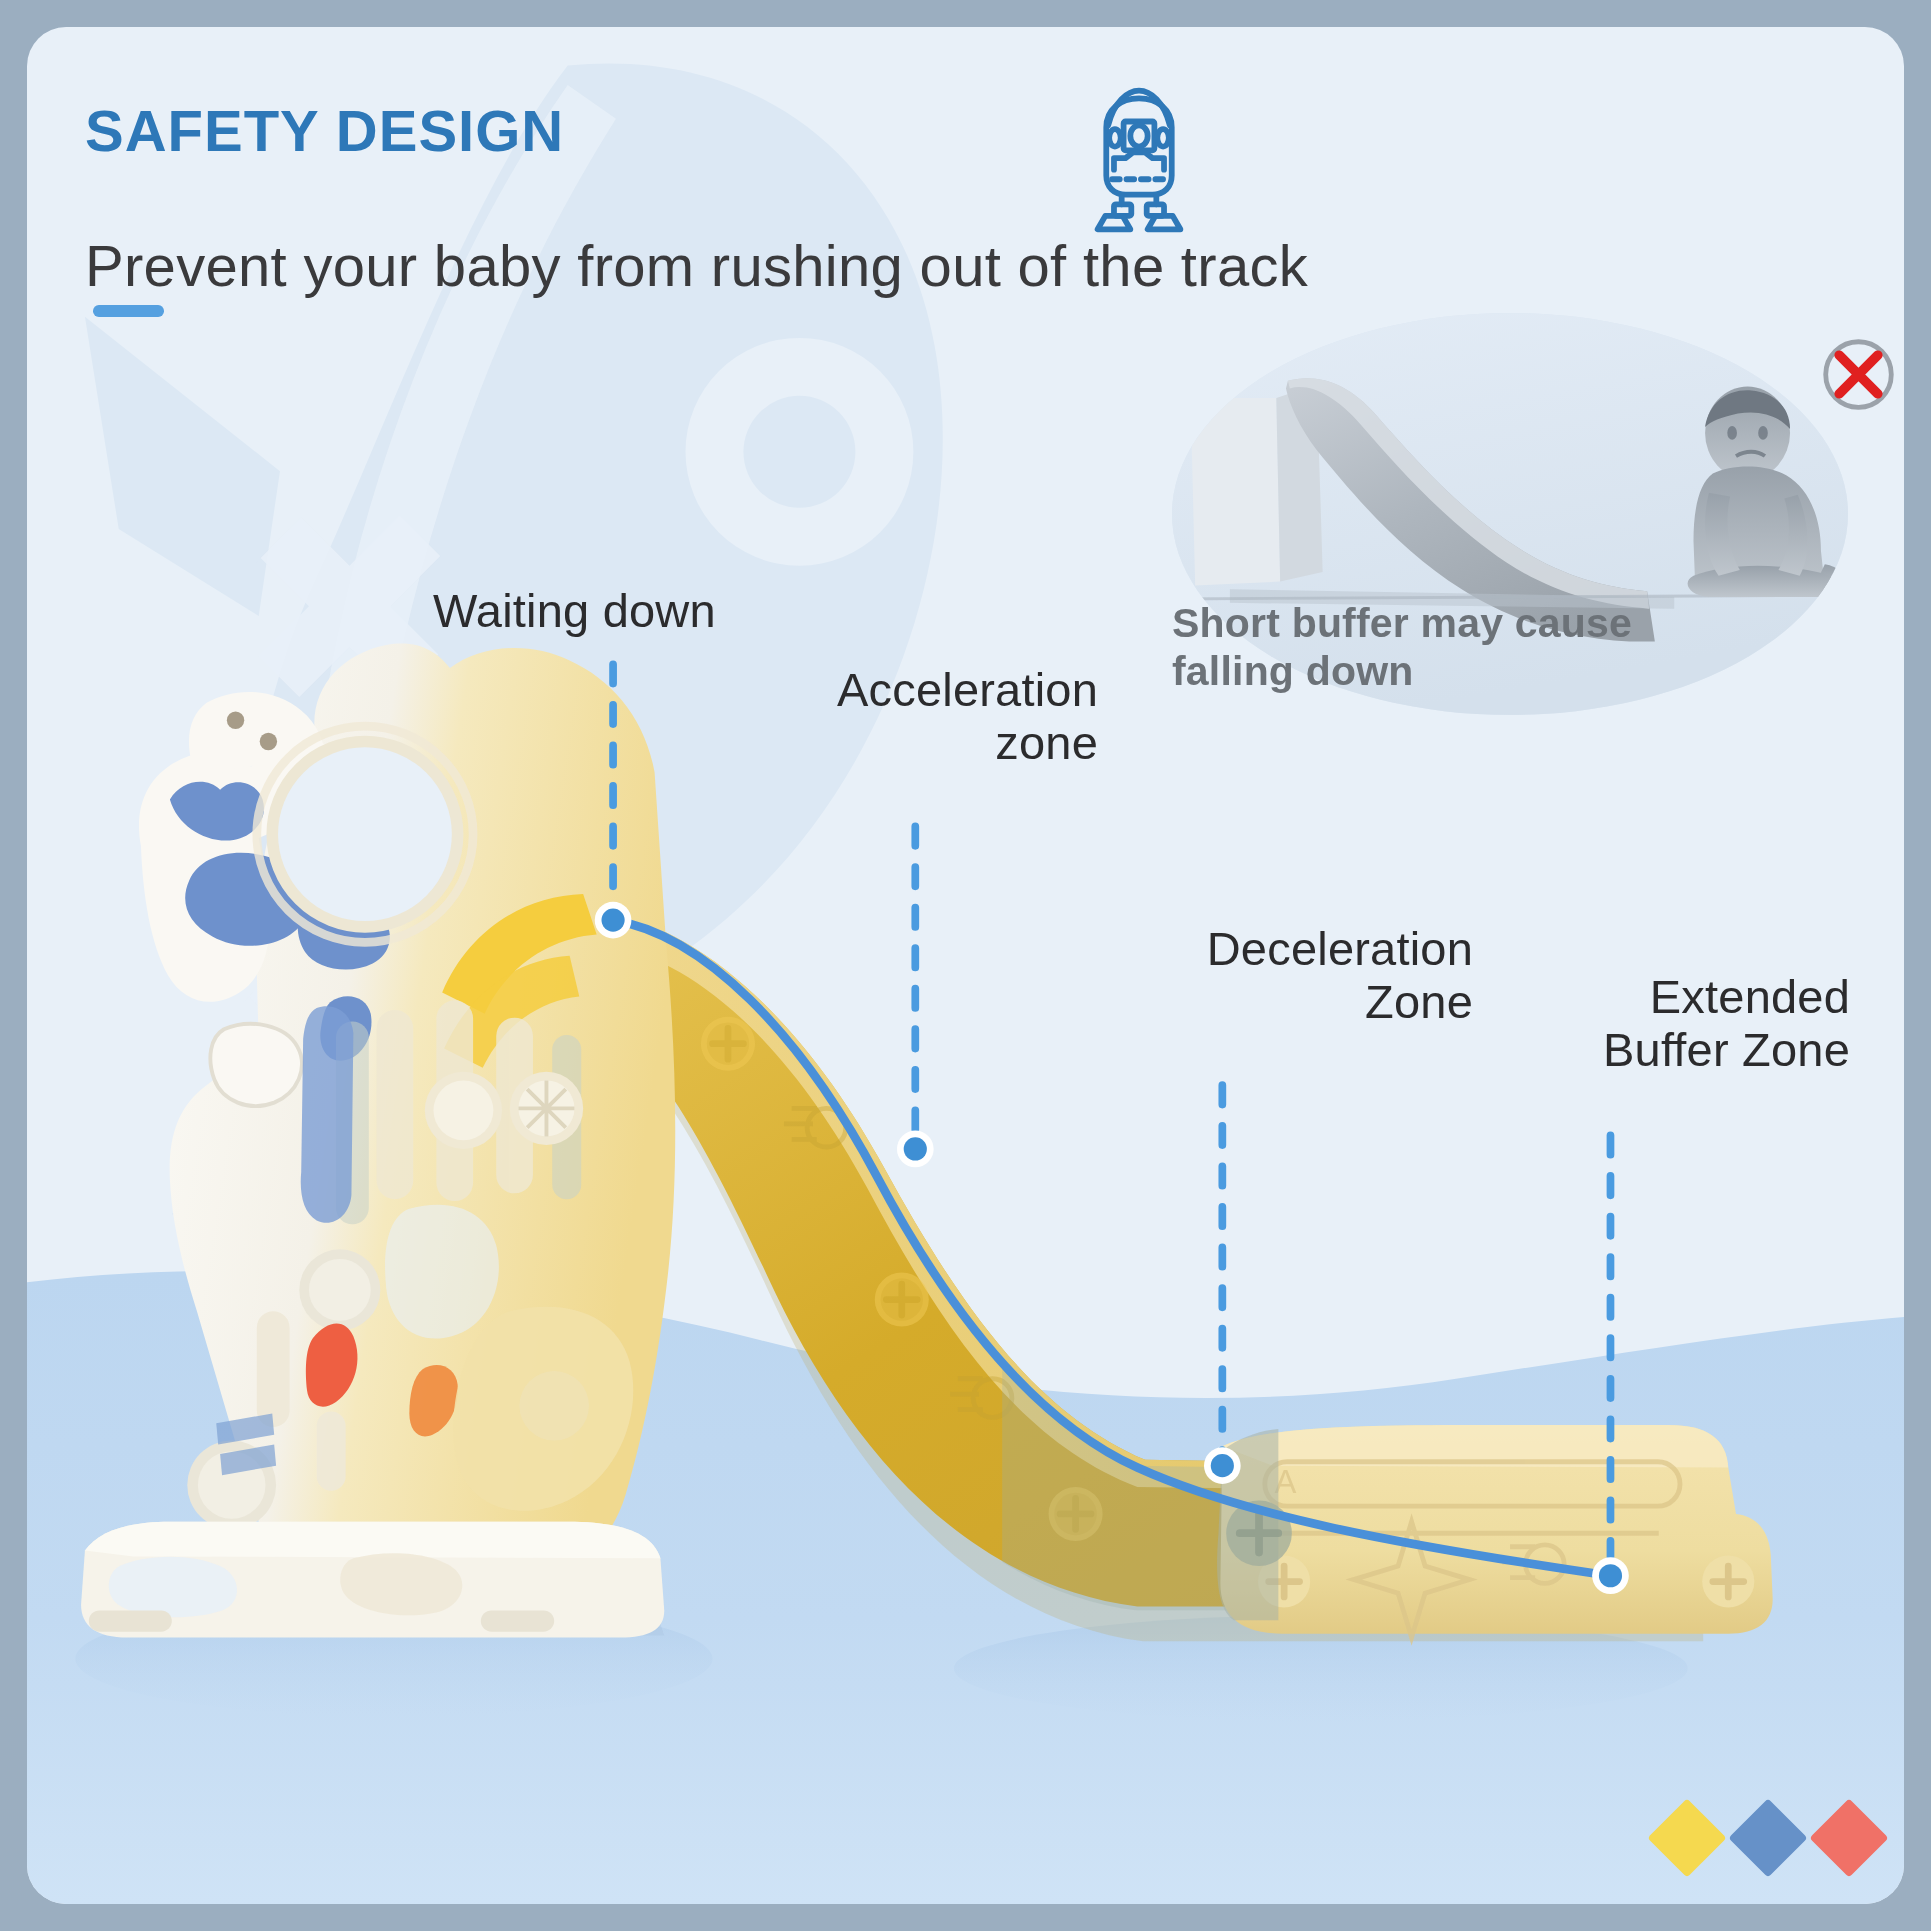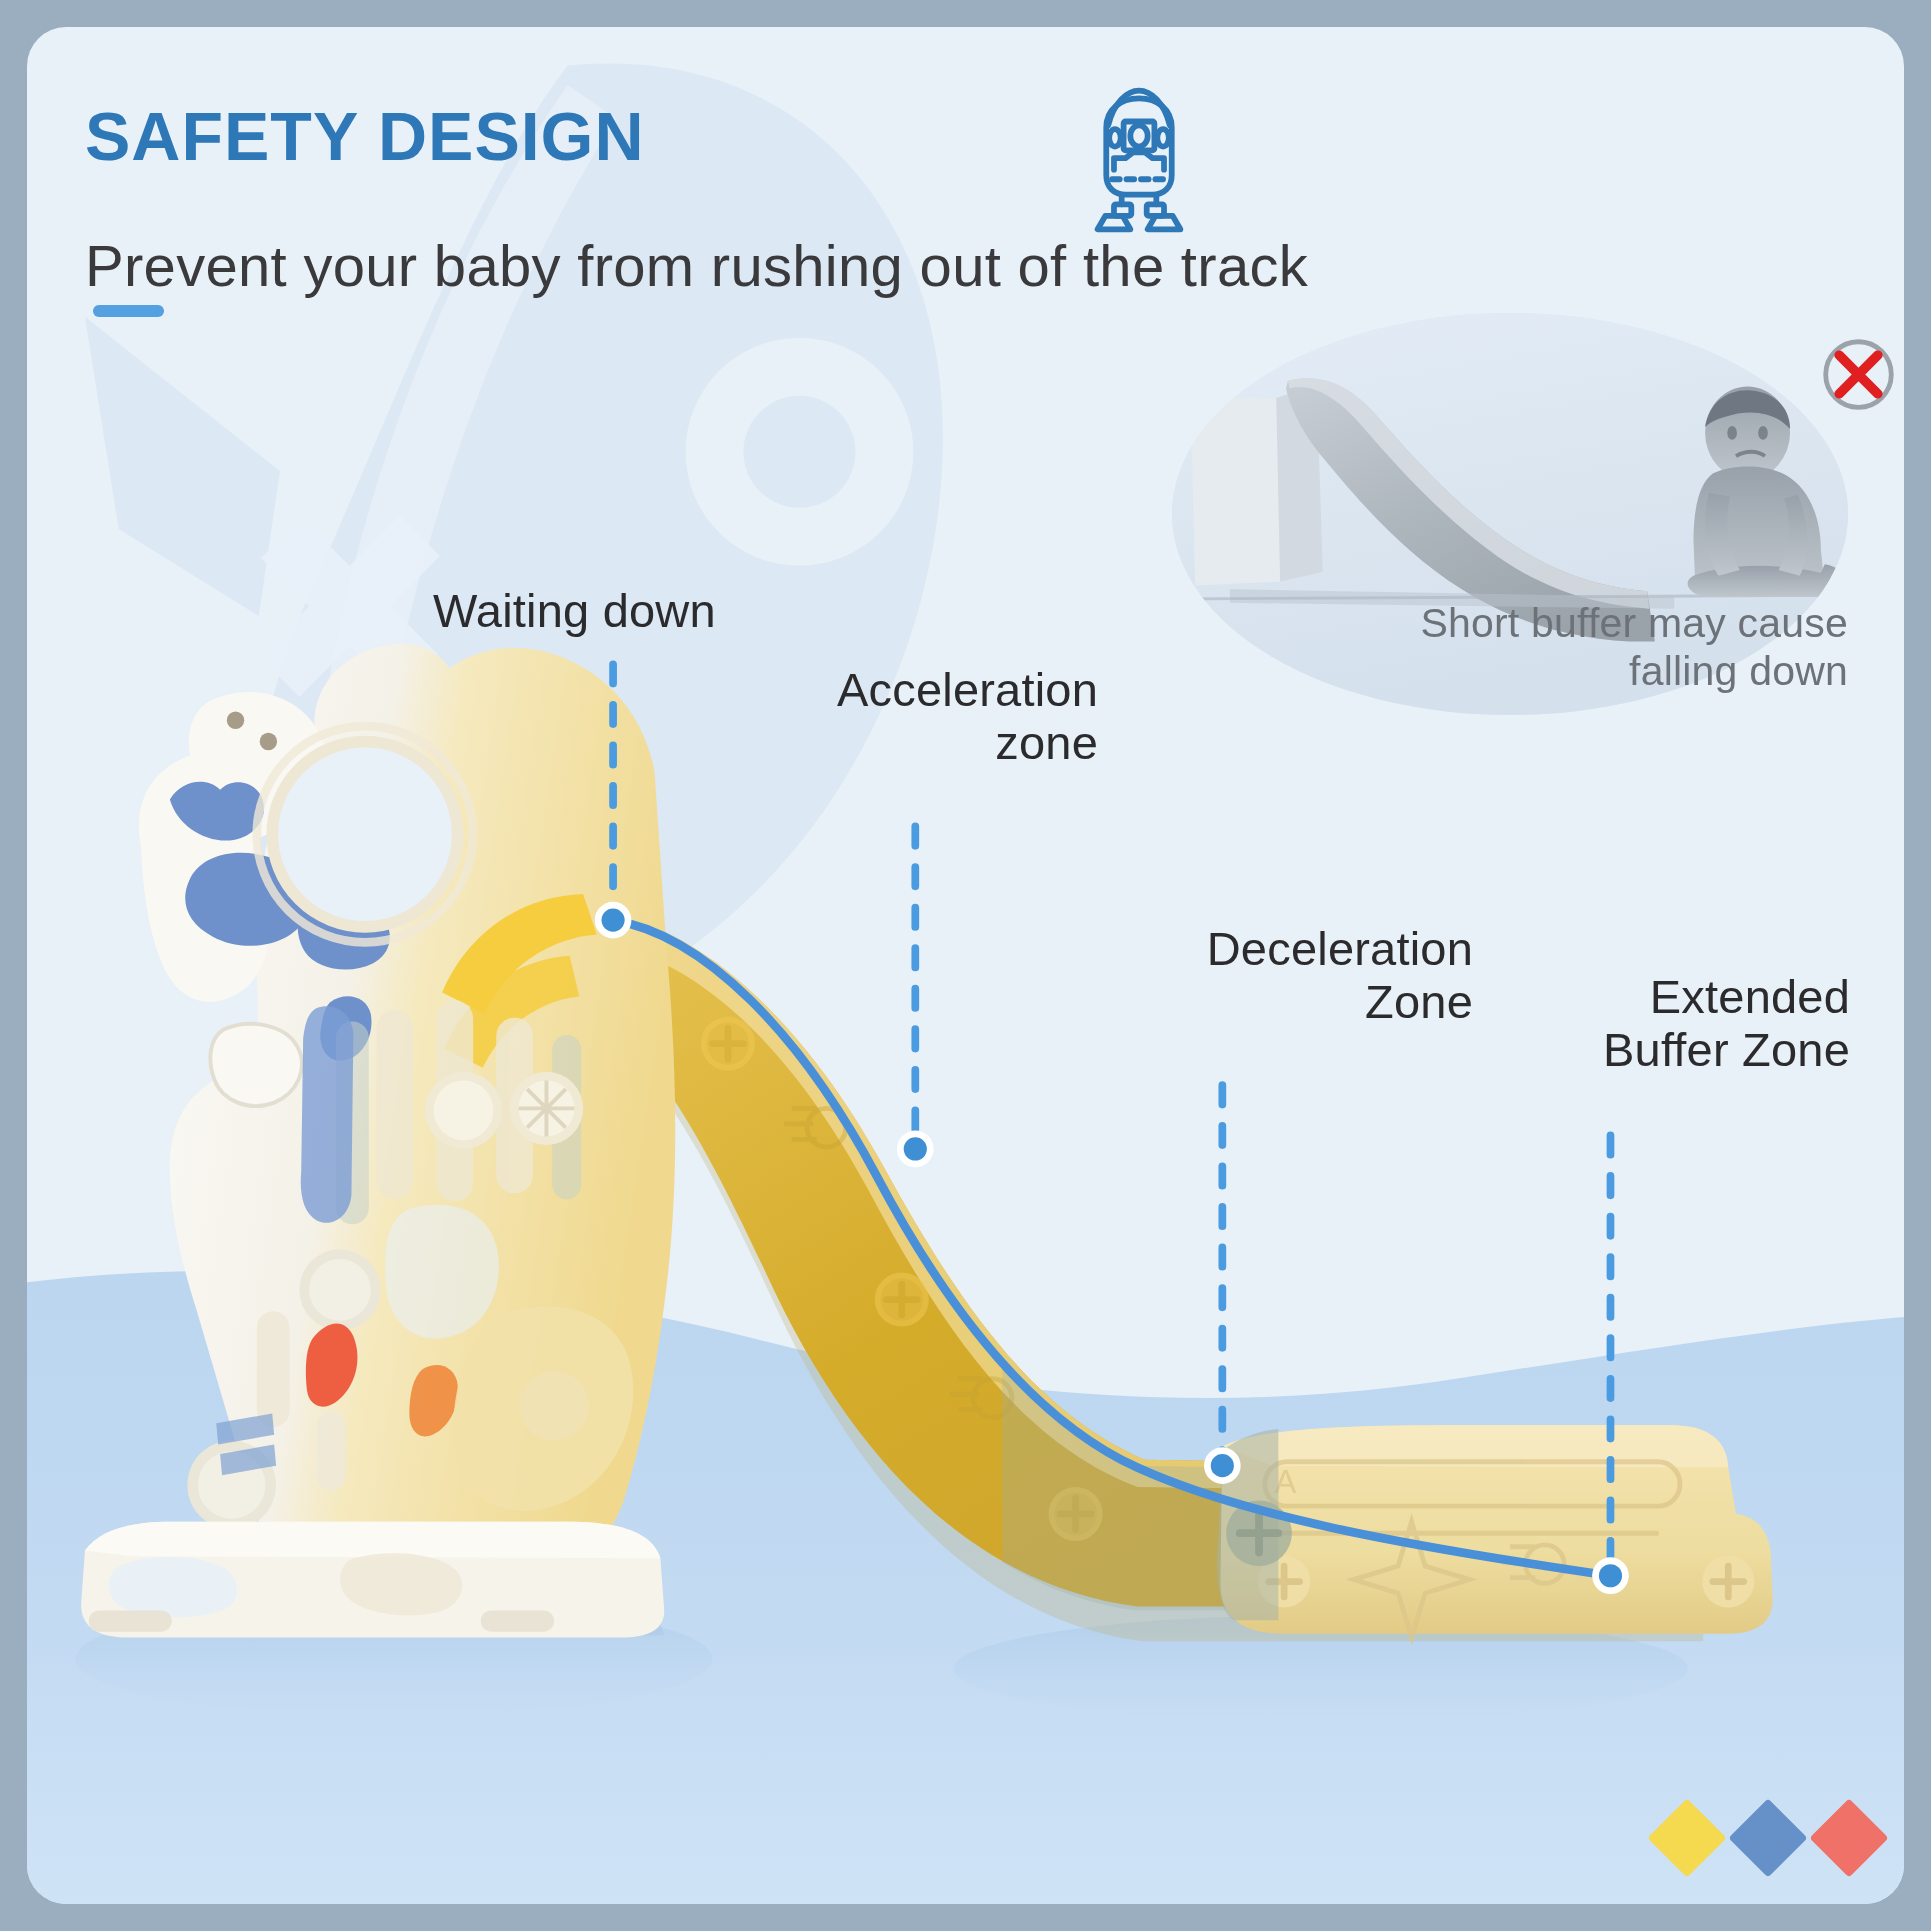--- a/index.html
+++ b/index.html
@@ -22,21 +22,21 @@
 
   
   .watermark{position:absolute;left:0;top:0;width:1877px;height:1877px;pointer-events:none;}
 
   
   .ground{position:absolute;left:0;top:0;width:1877px;height:1877px;pointer-events:none;}
 
   
   .title{
     position:absolute;left:58px;top:75px;
-    font-size:68px;font-weight:bold;letter-spacing:1px;
+    font-size:58px;font-weight:bold;letter-spacing:1px;
     color:#2E78B8;line-height:1;
     white-space:nowrap;
   }
   .rocket-icon{position:absolute;left:1025px;top:56px;width:174px;height:154px;}
   .subtitle{
     position:absolute;left:58px;top:205px;
     font-size:58px;font-weight:300;color:#3A3A3C;
     letter-spacing:0.3px;white-space:nowrap;
   }
   .accent-dash{
@@ -62,21 +62,21 @@
   .inset{
     position:absolute;left:1145px;top:286px;
     width:676px;height:402px;
     border-radius:338px/201px;
     background:#DCE7F2;
     overflow:hidden;
   }
   .inset-photo{position:absolute;left:0;top:0;width:676px;height:402px;}
   .inset-caption{
     position:absolute;left:1145px;top:572px;width:676px;
-    text-align:right;font-size:41px;font-weight:400;
+    text-align:left;font-size:41px;font-weight:700;
     color:#6C7278;line-height:1.18;letter-spacing:0.2px;
   }
   .nope-badge{position:absolute;left:1791px;top:307px;width:81px;height:81px;}
 
   
   .diamonds{position:absolute;left:1632px;top:1775px;width:222px;height:77px;}
   .dmd{
     position:absolute;top:7.7px;width:56px;height:56px;
     transform:rotate(45deg);border-radius:3.9px;
   }

